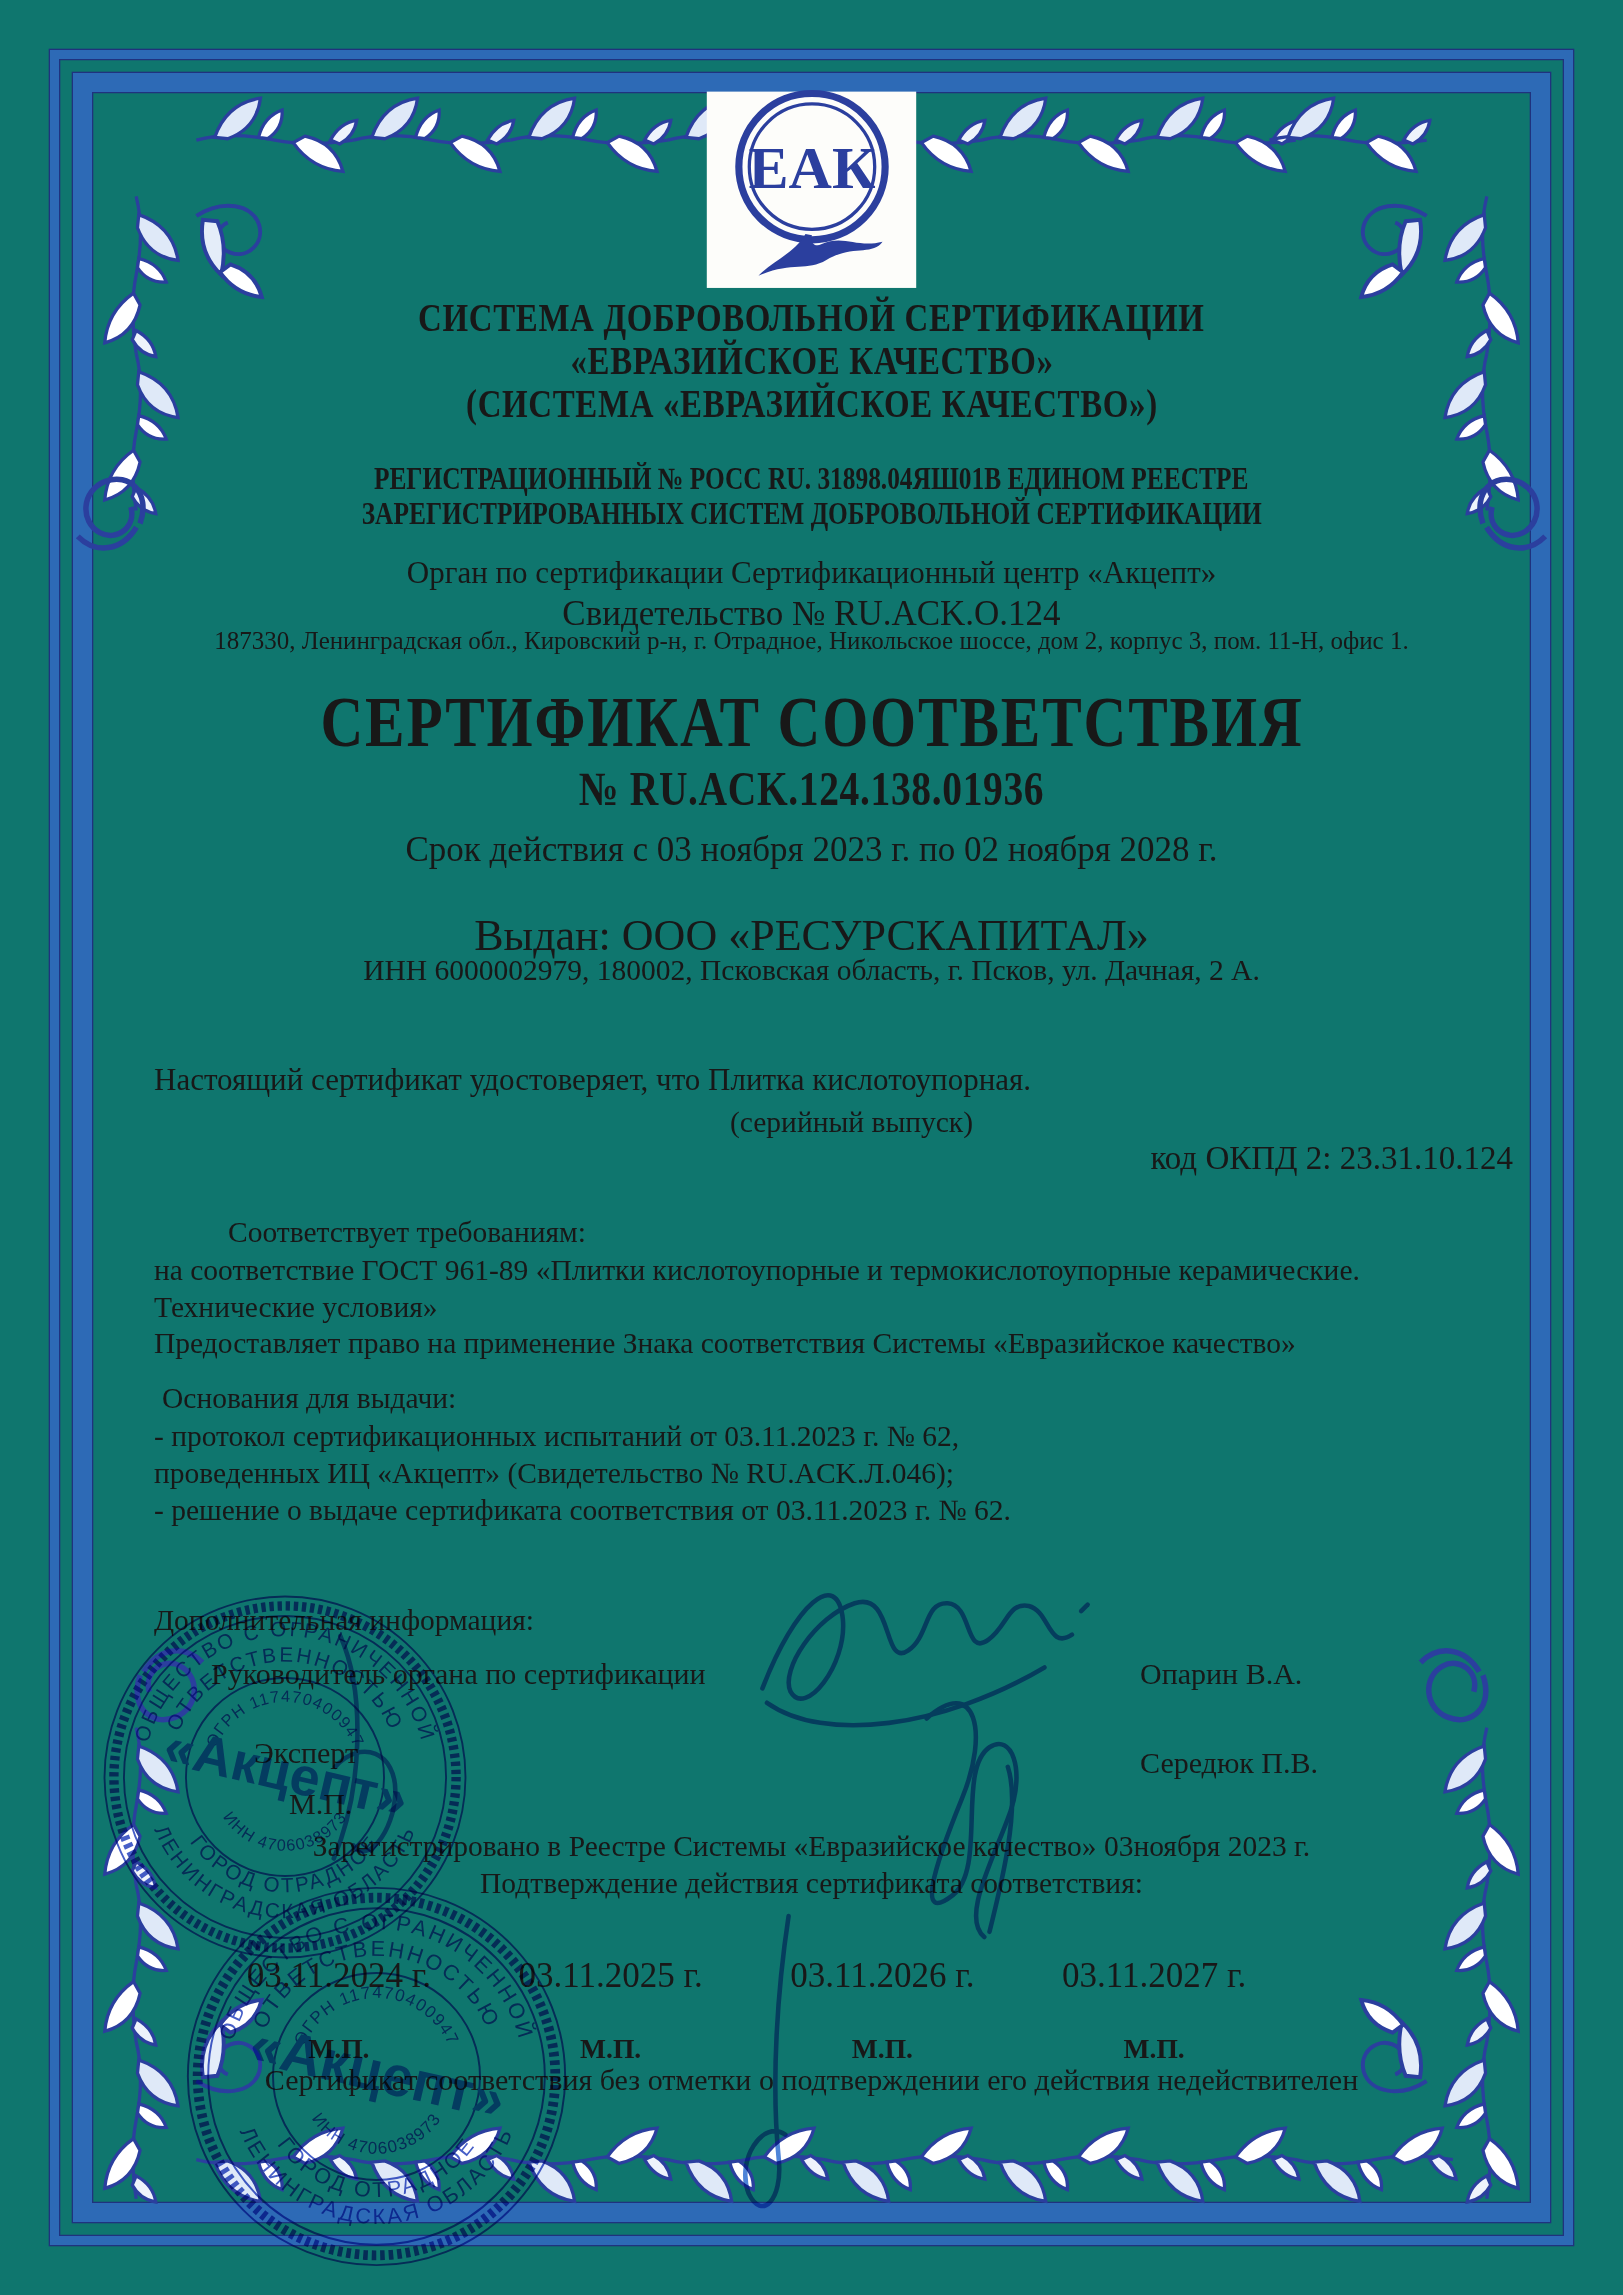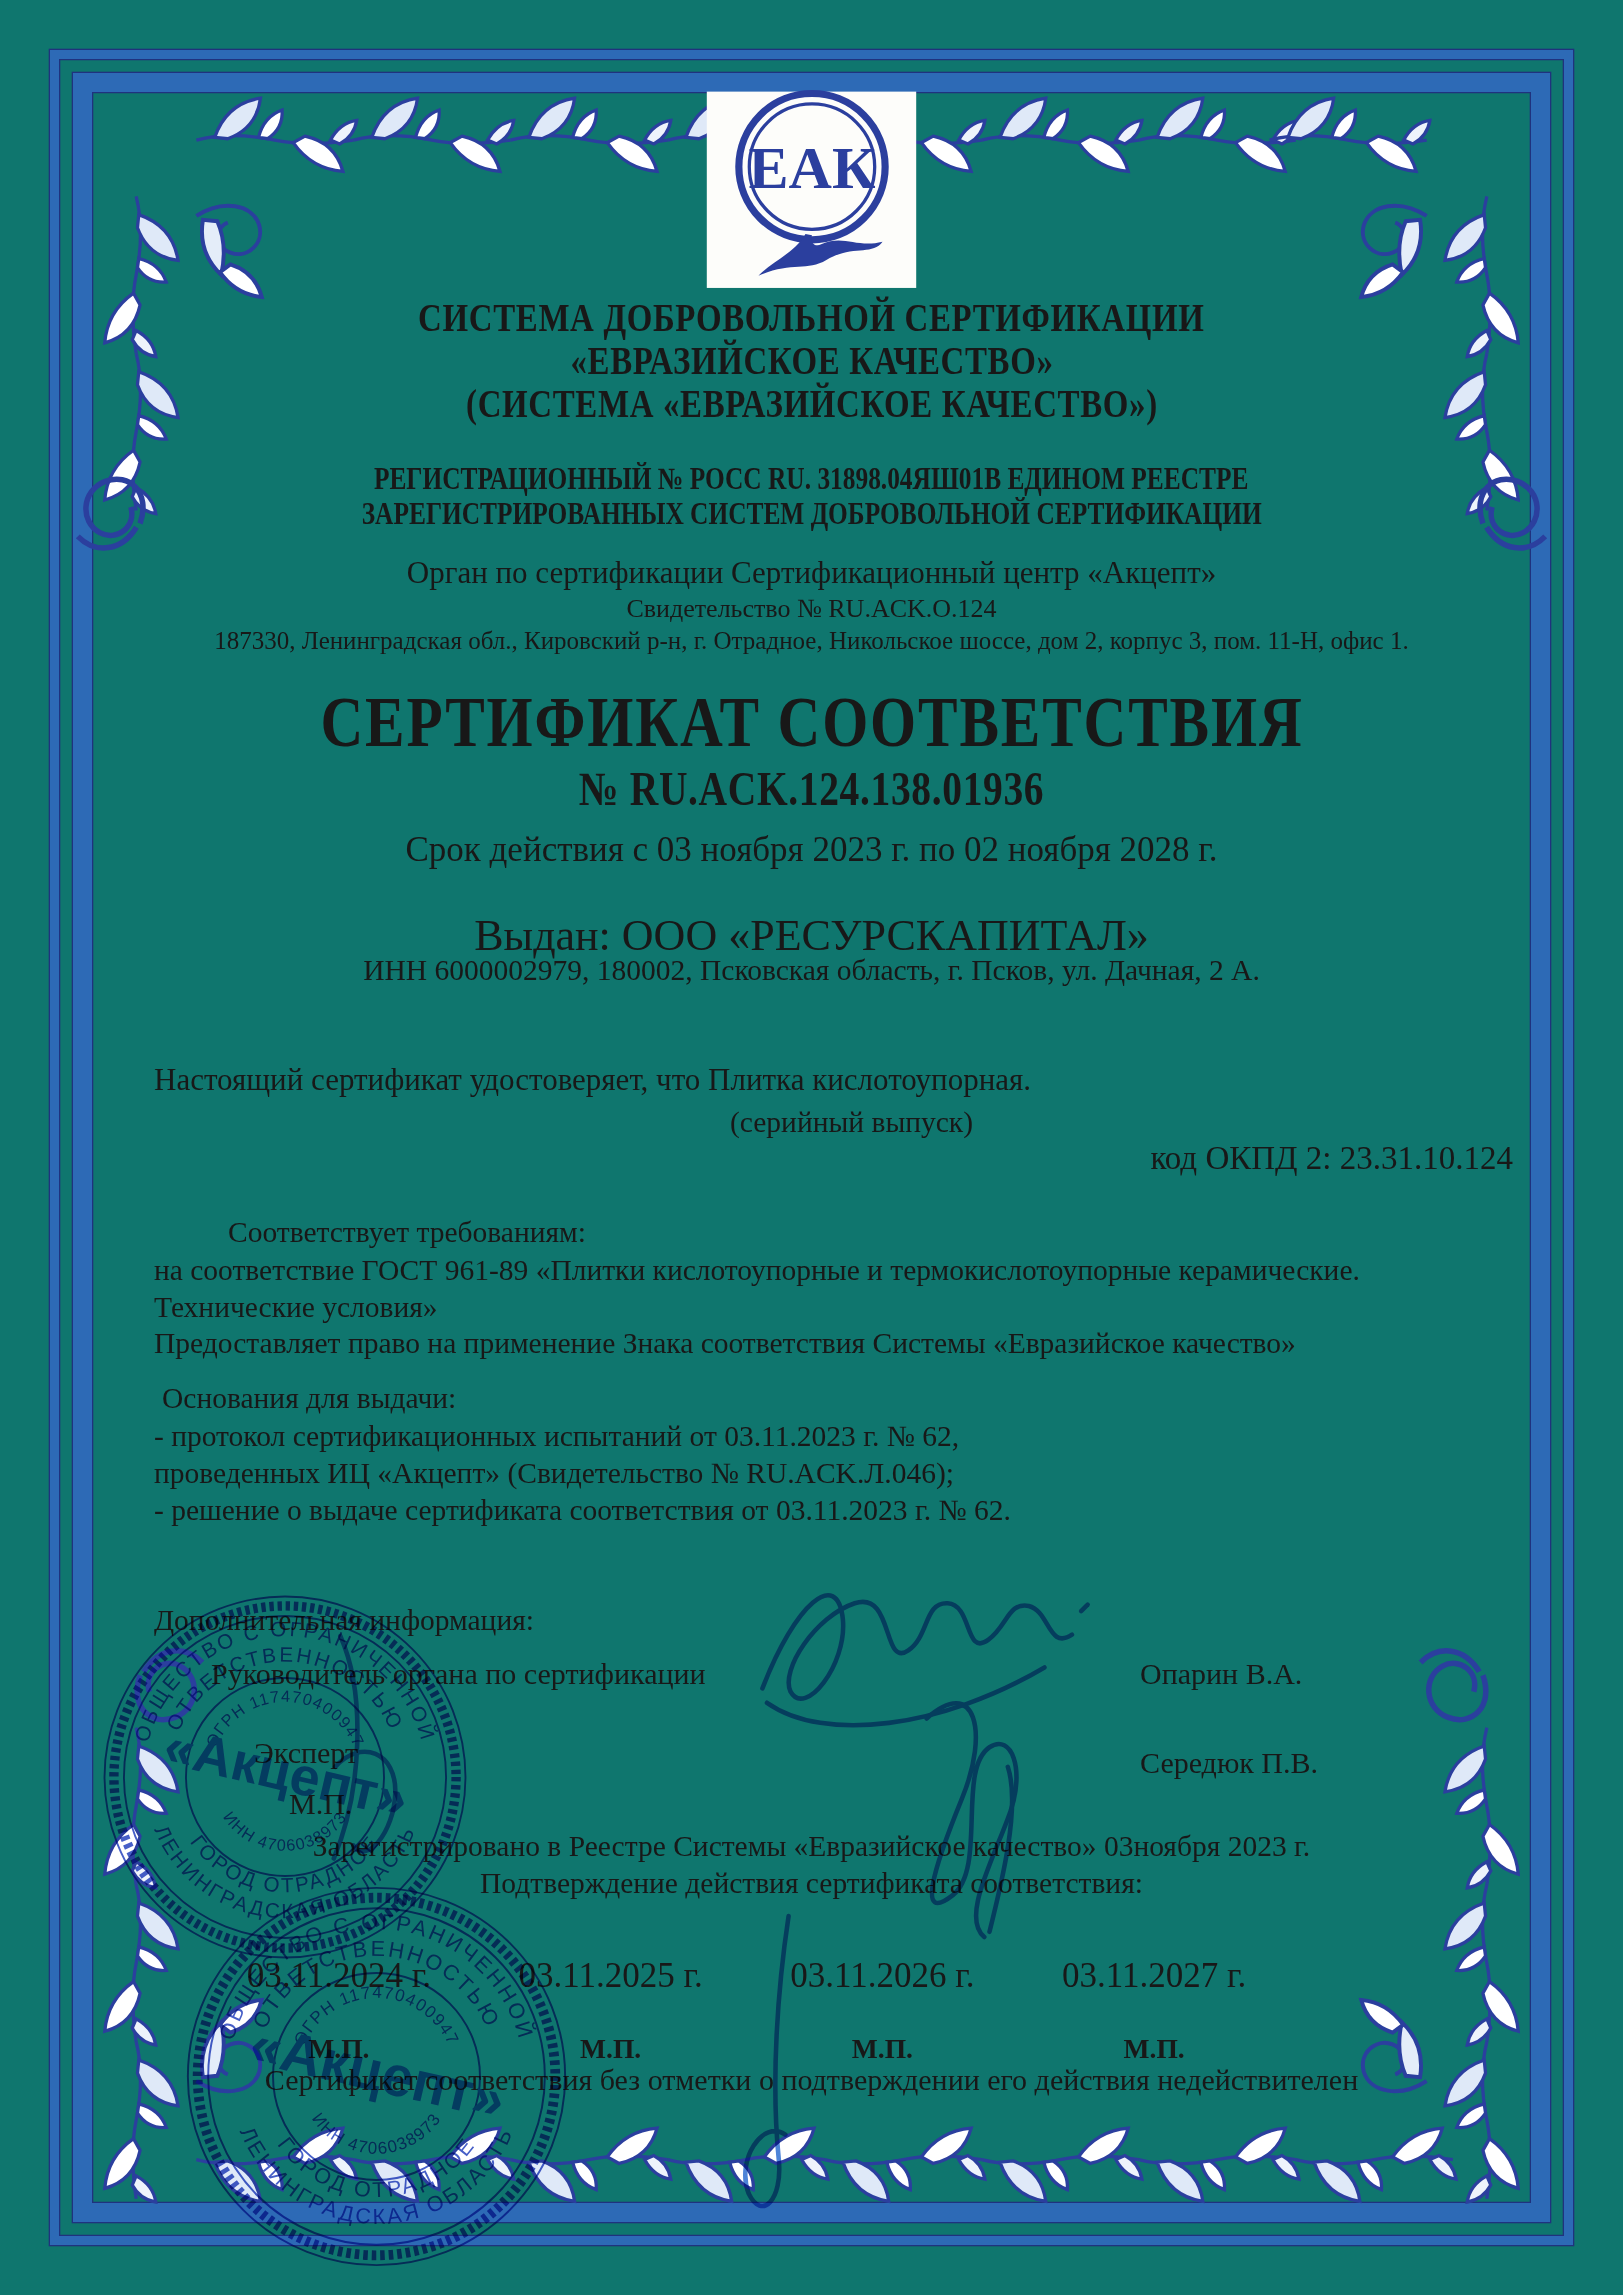--- a/index.html
+++ b/index.html
@@ -13,21 +13,21 @@
   .band-a{position:absolute; inset:50px; border:9.8px solid #2d6ab6;
           box-shadow:0 0 0 1.3px #20327e, inset 0 0 0 1.3px #20327e;}
   .band-b{position:absolute; inset:73px; border:19.6px solid #2d6ab6;
           box-shadow:0 0 0 1.3px #20327e, inset 0 0 0 1.3px #20327e;}
   
   .center{left:0; width:100%; text-align:center;}
   .tall{display:inline-block; transform:scale(.94,1.14); transform-origin:center;}
   .sys-line{font-weight:bold; font-size:35px; line-height:43px; letter-spacing:0.7px;}
   .reg-line{font-weight:bold; font-size:27px; line-height:35px;}
   .org-line{font-size:31px;}
-  .evidence{font-size:26px;}
+  .evidence{font-size:35px;}
   .address{font-size:25px;}
   .h1{font-weight:bold; font-size:63px; letter-spacing:2px;}
   .cert-no{font-weight:bold; font-size:42px; letter-spacing:0.7px;}
   .validity{font-size:35px;}
   .issued{font-size:44px;}
   .issued-details{font-size:29.5px;}
   .certifies{font-size:31px;}
   .serial{font-size:29.5px;margin-left:40px;}
   .okpd{font-size:33px;}
   .body-line{font-size:29.5px;}

